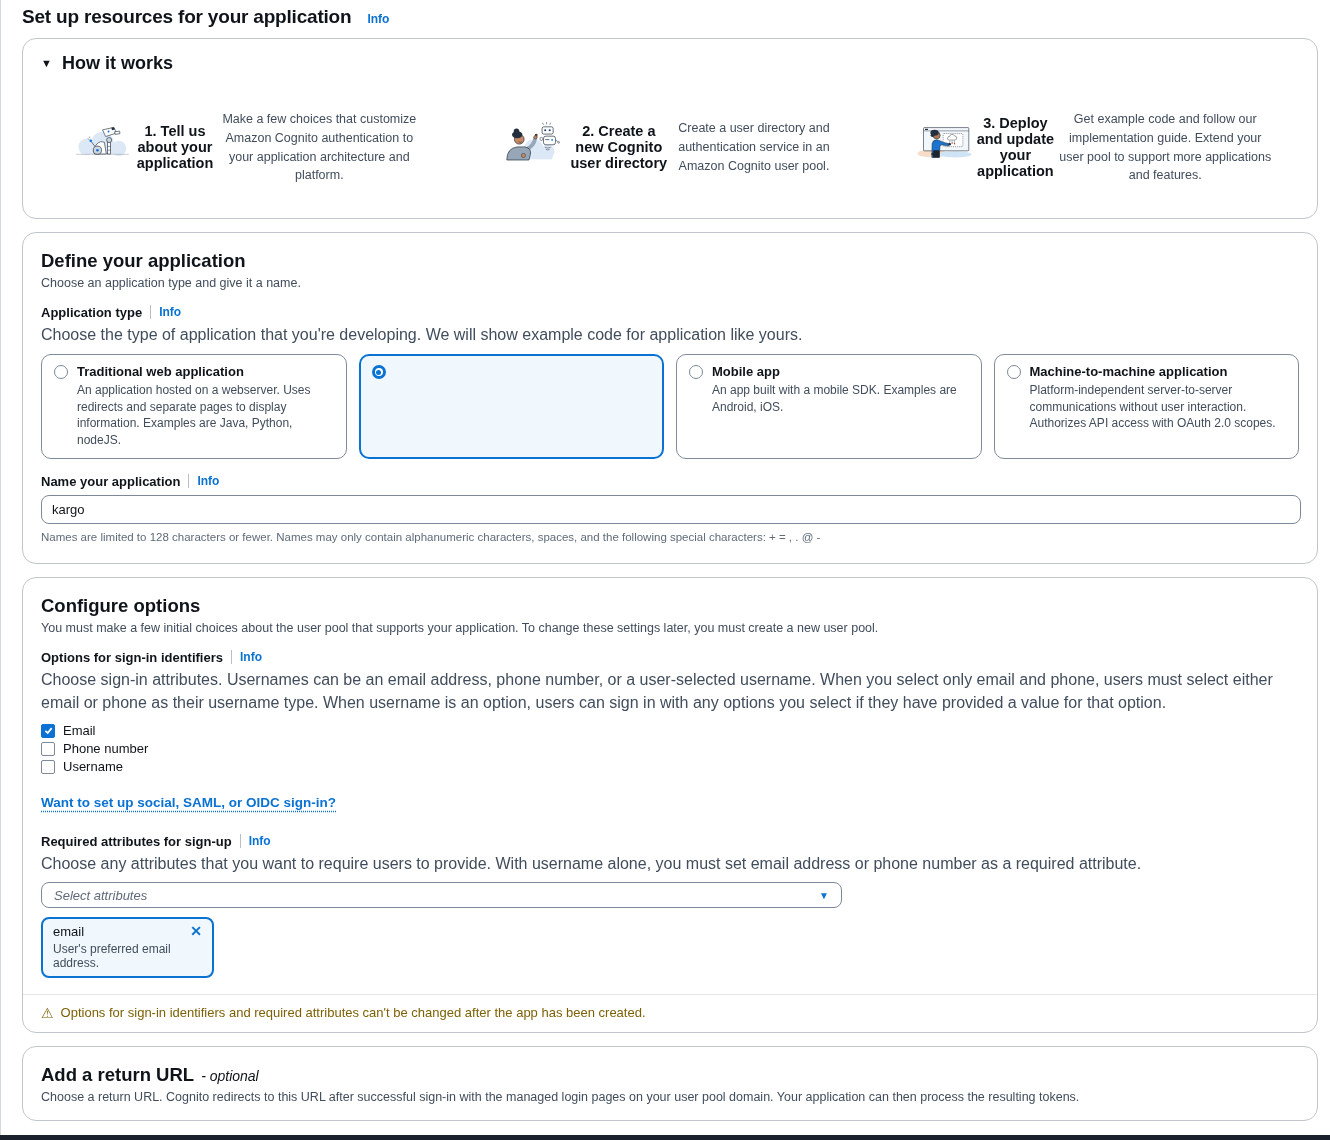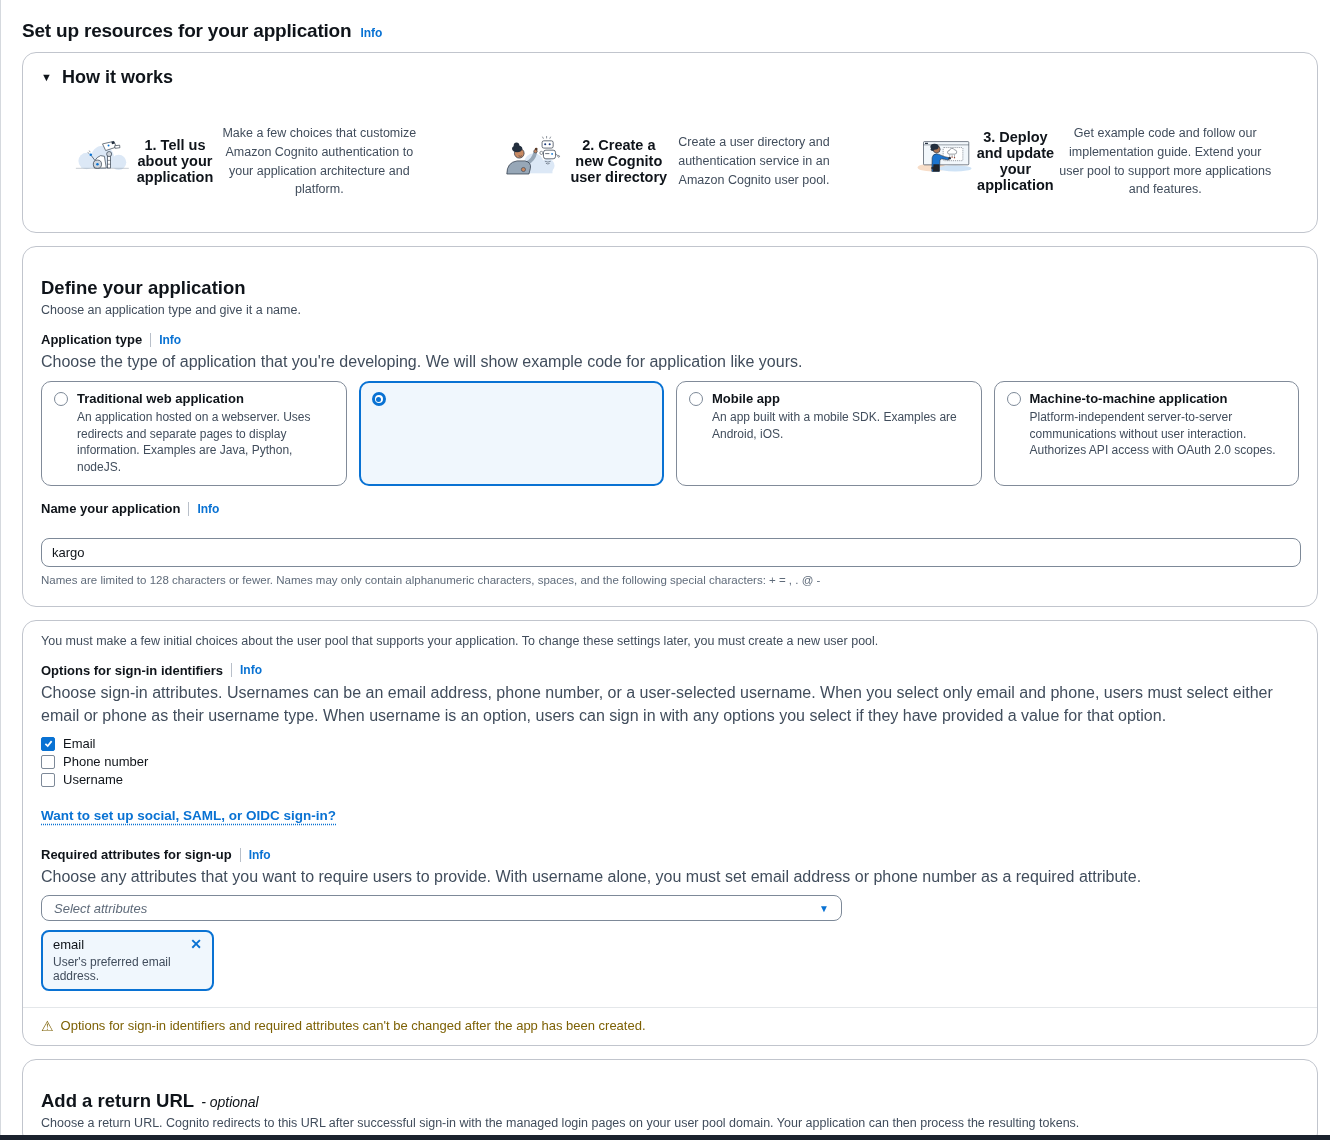--- a/index.html
+++ b/index.html
@@ -10,56 +10,56 @@
     font-family: "Liberation Sans", sans-serif;
     color: #0f141a;
     overflow: hidden;
     position: relative;
   }
   .left-edge { position:absolute; left:0; top:0; bottom:0; width:1px; background:#d5d9de; }
   .bottom-bar { position:absolute; left:0; bottom:0; width:1330px; height:5px; background:#1b222e; }
 
   .content { margin: 0 12px 0 22px; width: 1296px; }
 
-  .page-header { display:flex; align-items:baseline; gap:9px; padding-top:20px; margin-bottom:10px; }
+  .page-header { display:flex; align-items:baseline; gap:16px; padding-top:6px; margin-bottom:10px; }
   .page-header h1 { font-size:19px; margin:0; font-weight:bold; letter-spacing:-0.2px; }
   .info-link { color:#0972d3; font-size:12px; font-weight:bold; text-decoration:none; cursor:pointer; }
 
   .card { border:1px solid #c1c5cd; border-radius:14px; background:#fff; margin-bottom:13px; }
   .card-body { padding:13px 18px 16px; }
 
   
   .hiw-header { display:flex; align-items:center; gap:10px; font-size:18px; font-weight:bold; cursor:pointer; padding:14px 18px 2px; }
   .caret-glyph { font-size:11px; color:#0f141a; transform:translateY(-1px); }
   .hiw-columns { display:flex; padding: 8px 10px 22px; }
   .hiw-col { flex:1; display:flex; align-items:center; text-align:center; padding:0 34px; }
   .hiw-illustration { height:110px; margin-top:2px; }
   .step-title { font-size:14.5px; font-weight:bold; margin-top:13px; }
   .step-desc { font-size:12.5px; color:#414d5c; margin-top:15px; line-height:1.5; max-width:430px; }
 
-  h2.section-title { font-size:18.5px; margin:17px 0 4px; font-weight:bold; }
+  h2.section-title { font-size:18.5px; margin:4px 0 4px; font-weight:bold; }
   .section-sub { font-size:12.5px; color:#414d5c; }
   .optional { font-style:italic; font-weight:normal; font-size:14px; color:#0f141a; }
 
-  .field-label-row { display:flex; align-items:center; margin-top:15px; }
+  .field-label-row { display:flex; align-items:flex-start; margin-top:15px; }
   .field-label { font-size:13px; font-weight:bold; }
   .divider-v { width:1px; height:14px; background:#b8bfc9; margin:0 8px; }
   .field-desc { font-size:16px; color:#414d5c; margin-top:3px; line-height:1.45; }
 
   .type-cards { display:flex; gap:12px; margin-top:8px; }
   .type-card { flex:1; border:1px solid #818b99; border-radius:10px; padding:9px 12px 10px; display:flex; gap:9px; background:#fff; cursor:pointer; }
   .type-card.selected { border:2px solid #0972d3; background:#f0f7fd; padding:8px 11px 9px; }
   .radio { width:14px; height:14px; border-radius:50%; border:1px solid #7d8998; background:#fff; margin-top:1px; flex:none; position:relative; }
   .radio.checked { border:3px solid #0972d3; }
   .radio.checked::after { content:''; position:absolute; inset:1.5px; border-radius:50%; background:#0972d3; }
   .type-title { font-size:13px; font-weight:bold; }
   .type-desc { font-size:12px; color:#414d5c; margin-top:3px; line-height:1.38; }
 
   .text-input { display:block; width:1260px; height:29px; border:1px solid #7d8998; border-radius:8px;
-    padding:0 10px; font-size:13px; color:#0f141a; margin-top:22px; font-family:"Liberation Sans",sans-serif; background:#fff; }
+    padding:0 10px; font-size:13px; color:#0f141a; margin-top:6px; font-family:"Liberation Sans",sans-serif; background:#fff; }
   .constraint { font-size:11.5px; color:#5f6b7a; margin-top:5px; line-height:1.5; }
 
   .check-row { display:flex; align-items:center; gap:8px; font-size:13px; margin-top:3px; height:15px; cursor:pointer; }
   .check-rows { margin-top:9px; }
   .checkbox { width:14px; height:14px; border:1px solid #7d8998; border-radius:2px; background:#fff; flex:none;
     display:flex; align-items:center; justify-content:center; }
   .checkbox.checked { background:#0972d3; border-color:#0972d3; }
 
   .fed-link { display:inline-block; margin-top:21px; color:#0972d3; font-size:13.5px; font-weight:bold;
     text-decoration:underline dotted; text-underline-offset:4px; cursor:pointer; }
@@ -239,20 +239,21 @@
         <span class="divider-v"></span>
         <a class="info-link">Info</a>
       </div>
       <input class="text-input" type="text" value="kargo" style="">
       <div class="constraint">Names are limited to 128 characters or fewer. Names may only contain alphanumeric characters, spaces, and the following special characters: + = , . @ -</div>
     </div>
   </div>
 
   <div class="card">
     <div class="card-body">
+      <h2 class="section-title">Configure options</h2>
       <div class="section-sub">You must make a few initial choices about the user pool that supports your application. To change these settings later, you must create a new user pool.</div>
 
       <div class="field-label-row">
         <span class="field-label">Options for sign-in identifiers</span>
         <span class="divider-v"></span>
         <a class="info-link">Info</a>
       </div>
       <div class="field-desc" style="max-width:1262px;">Choose sign-in attributes. Usernames can be an email address, phone number, or a user-selected username. When you select only email and phone, users must select either email or phone as their username type. When username is an option, users can sign in with any options you select if they have provided a value for that option.</div>
 
       <div class="check-rows">

